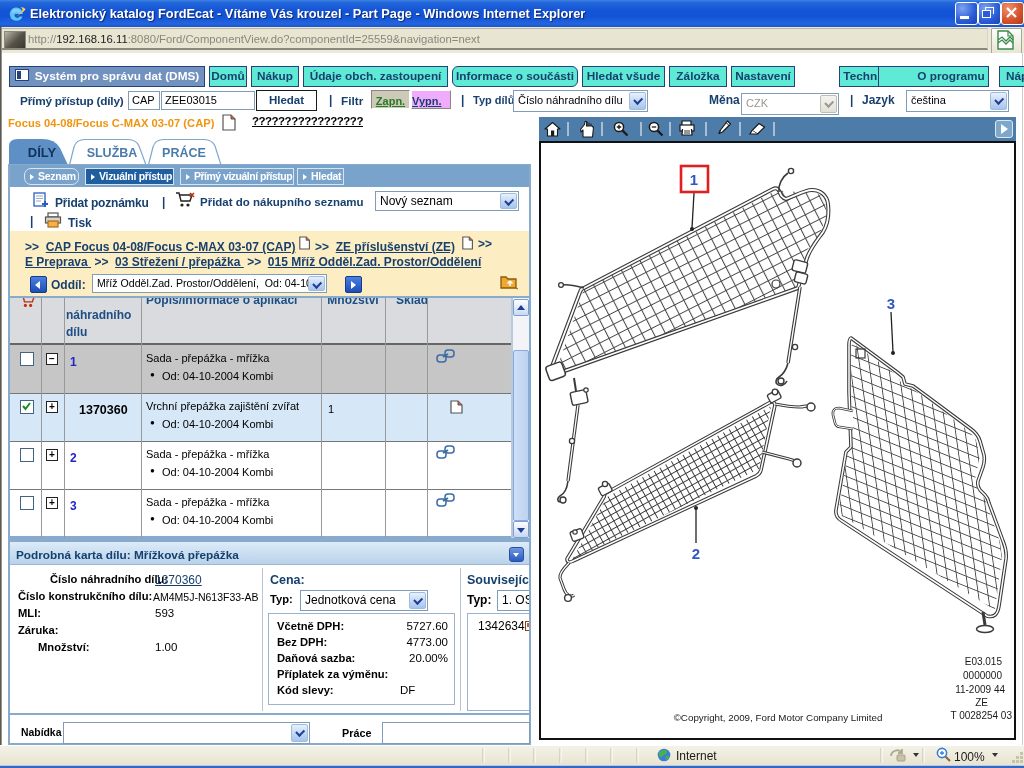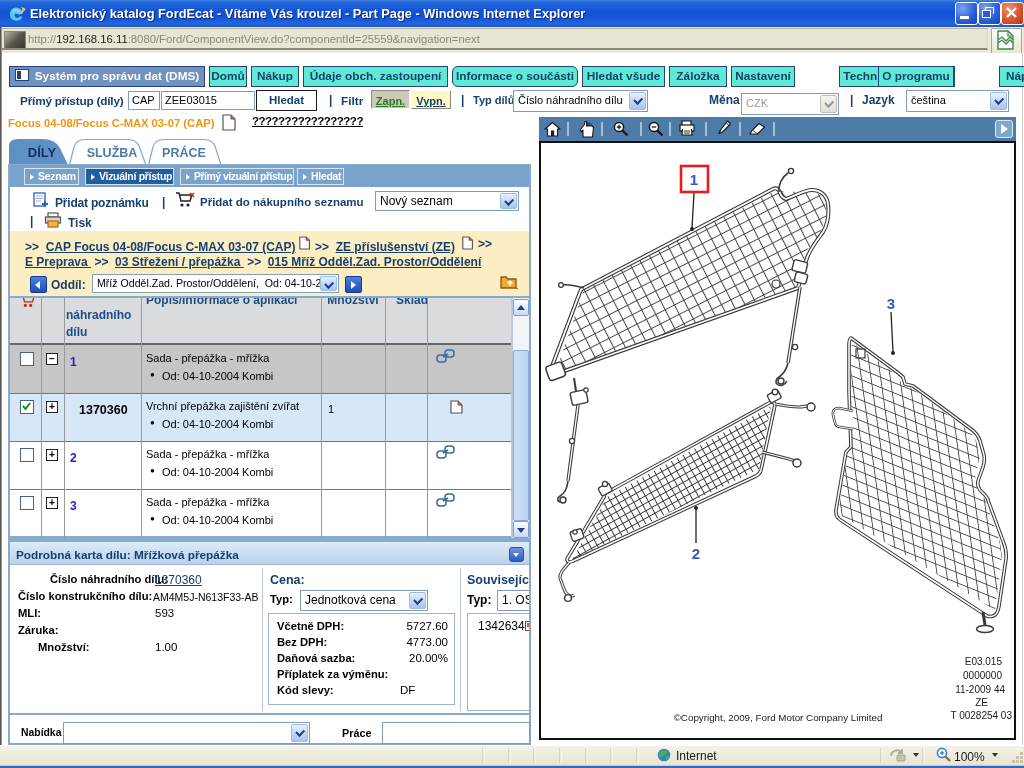--- a/index.html
+++ b/index.html
@@ -83,31 +83,31 @@
 <div class="tb tbsel" style="left:9px;top:66px;width:194px;">
 <span style="display:inline-block;width:12px;height:10px;background:#fff;border:1px solid #26427e;vertical-align:-1px;position:relative;margin-right:6px;"><span style="position:absolute;left:1px;top:1px;width:4px;height:8px;background:#26427e;"></span></span>Systém pro správu dat (DMS)</div>
 <div class="tb" style="left:209px;top:66px;width:36px;">Domů</div>
 <div class="tb" style="left:251px;top:66px;width:46px;">Nákup</div>
 <div class="tb" style="left:303px;top:66px;width:143px;">Údaje obch. zastoupení</div>
 <div class="tb" style="left:452px;top:66px;width:124px;border-radius:6px;">Informace o součásti</div>
 <div class="tb" style="left:582px;top:66px;width:81px;">Hledat všude</div>
 <div class="tb" style="left:669px;top:66px;width:56px;">Záložka</div>
 <div class="tb" style="left:731px;top:66px;width:62px;">Nastavení</div>
 <div class="tb" style="left:799px;top:66px;width:114px;margin-left:40px;">Technická podpora</div>
-<div class="tb" style="left:878px;top:66px;width:74px;">O programu</div>
+<div class="tb" style="left:878px;top:66px;width:74px;padding-left:35px;">O programu</div>
 <div class="tb" style="left:999px;top:66px;width:60px;text-align:left;padding-left:6px;">Nápověda</div>
 
 <div class="abs b navy" style="left:20px;top:94px;font-size:11.8px;letter-spacing:-0.2px;">Přímý přístup (díly)</div>
 <div class="inp" style="left:128px;top:91px;width:24px;height:17px;">CAP</div>
 <div class="inp" style="left:161px;top:91px;width:86px;height:17px;">ZEE03015</div>
 <div class="abs b navy" style="left:256px;top:90px;width:59px;height:19px;line-height:19px;border:1px solid #1a1a1a;background:#fff;font-size:11.5px;text-align:center;">Hledat</div>
 <div class="abs sep" style="left:329px;top:93px;">|</div>
 <div class="abs b navy" style="left:341px;top:94px;font-size:11.8px;">Filtr</div>
 <div class="abs" style="left:371px;top:90px;width:37px;height:17px;background:#cdc9b8;border:1px solid #8a887a;border-bottom-color:#fff;border-right-color:#fff;text-align:center;"><span style="font-size:11px;font-weight:bold;color:#267a26;text-decoration:underline;line-height:17px;">Zapn.</span></div>
-<div class="abs" style="left:411px;top:90px;width:38px;height:17px;background:#fef9c3;border:1px solid #fff;border-bottom-color:#8a887a;border-right-color:#8a887a;text-align:center;"><span style="font-size:11px;font-weight:bold;color:#17406f;text-decoration:underline;line-height:17px;">Vypn.</span></div>
+<div class="abs" style="left:411px;top:90px;width:38px;height:17px;background:#f0abfc;border:1px solid #fff;border-bottom-color:#8a887a;border-right-color:#8a887a;text-align:left;"><span style="font-size:11px;font-weight:bold;color:#17406f;text-decoration:underline;line-height:17px;">Vypn.</span></div>
 <div class="abs sep" style="left:461px;top:93px;">|</div>
 <div class="abs b navy" style="left:473px;top:94px;font-size:11px;">Typ dílů</div>
 <div class="combo" style="left:513px;top:90px;width:109px;height:20px;box-sizing:content-box;">Číslo náhradního dílu<span class="car"></span></div>
 <div class="abs b navy" style="left:709px;top:93px;font-size:12px;">Měna</div>
 <div class="combo" style="left:741px;top:93px;width:72px;height:20px;color:#9a9890;">CZK<span class="car cardis"></span></div>
 <div class="abs sep" style="left:850px;top:93px;">|</div>
 <div class="abs b navy" style="left:862px;top:93px;font-size:12px;">Jazyk</div>
 <div class="combo" style="left:906px;top:90px;width:77px;height:20px;">čeština<span class="car"></span></div>
 
 <div class="abs b" style="left:8px;top:117px;font-size:11.2px;color:#f0950e;white-space:nowrap;">Focus 04-08/Focus C-MAX 03-07 (CAP)</div>
@@ -122,21 +122,21 @@
  <path d="M69.5 27 L74 9 Q76 1.5 85 1.5 L128 1.5 Q136 1.5 139 8 L146 27" fill="#fff" stroke="#7fa8cc" stroke-width="1.2"></path>
  <path d="M148.5 27 L153 9 Q155 1.5 164 1.5 L204 1.5 Q212 1.5 215 8 L221 27" fill="#fff" stroke="#7fa8cc" stroke-width="1.2"></path>
  <text x="42" y="19" font-size="13" font-weight="bold" fill="#12325e" text-anchor="middle" font-family="Liberation Sans">DÍLY</text>
  <text x="112" y="19" font-size="12.5" font-weight="bold" fill="#4a7cab" text-anchor="middle" font-family="Liberation Sans">SLUŽBA</text>
  <text x="184" y="19" font-size="12.5" font-weight="bold" fill="#4a7cab" text-anchor="middle" font-family="Liberation Sans">PRÁCE</text>
 </svg>
 
 <div class="abs" style="left:8px;top:164px;width:523px;height:581px;border:2px solid #88aacc;box-sizing:border-box;background:#fff;"></div>
 
 <div class="abs" style="left:10px;top:165px;width:519px;height:22px;background:#7aa3cc;"></div>
-<div class="vbtn" style="left:24px;top:168px;width:53px;"><i></i>Seznam</div>
+<div class="vbtn" style="left:24px;top:168px;width:53px;border-radius:7px;"><i></i>Seznam</div>
 <div class="vbtn" style="left:85px;top:168px;width:87px;background:#1f5fa0;"><i></i>Vizuální přístup</div>
 <div class="vbtn" style="left:180px;top:168px;width:112px;letter-spacing:-0.5px;"><i></i>Přímý vizuální přístup</div>
 <div class="vbtn" style="left:297px;top:168px;width:45px;"><i></i>Hledat</div>
 
 <svg class="abs" style="left:33px;top:192px;" width="16" height="16" viewBox="0 0 16 16">
  <rect x="1" y="1" width="11" height="13" fill="#fff" stroke="#2a5fc0" stroke-width="1.3"></rect>
  <path d="M3 4 H10 M3 6.5 H10 M3 9 H8" stroke="#9ab" stroke-width="1"></path>
  <path d="M12 9 V15 M9 12 H15" stroke="#2a5fc0" stroke-width="2"></path>
 </svg>
 <div class="abs b navy" style="left:55px;top:196px;font-size:12px;letter-spacing:-0.2px;">Přidat poznámku</div>
@@ -168,21 +168,21 @@
     <path d="M1 1 L9 1 L13 5 L13 16 L1 16 Z" fill="#fff" stroke="#555" stroke-width="1.4"></path>
     <path d="M9 1 L9 5 L13 5" fill="#e86038" stroke="#555" stroke-width="1.2"></path>
   </svg>
 <div class="abs ytxt" style="left:478px;top:237px;">&gt;&gt;</div>
 <div class="abs" style="left:25px;top:252px;"><span class="ylink">E Preprava </span><span class="ytxt">&nbsp;&gt;&gt;&nbsp; </span><span class="ylink">03 Střežení / přepážka </span><span class="ytxt">&nbsp;&gt;&gt;&nbsp; </span><span class="ylink">015 Mříž Odděl.Zad. Prostor/Oddělení</span></div>
 
 <div class="btnblue" style="left:30px;top:276px;">
     <span style="position:absolute;left:4px;top:3.5px;border-top:4px solid transparent;border-bottom:4px solid transparent;border-right:5px solid #fff;"></span>
   </div>
 <div class="abs b navy" style="left:51px;top:278px;font-size:12px;">Oddíl:</div>
-<div class="combo" style="left:92px;top:274px;width:221px;height:17px;line-height:17px;font-size:10.6px;padding-right:20px;">Mříž Odděl.Zad. Prostor/Oddělení,&nbsp; Od: 04-10-2<span class="car"></span></div>
+<div class="combo" style="left:92px;top:274px;width:221px;height:17px;line-height:17px;font-size:10.6px;padding-right:8px;">Mříž Odděl.Zad. Prostor/Oddělení,&nbsp; Od: 04-10-2<span class="car"></span></div>
 <div class="btnblue" style="left:345px;top:276px;">
     <span style="position:absolute;left:5px;top:3.5px;border-top:4px solid transparent;border-bottom:4px solid transparent;border-left:5px solid #fff;"></span>
   </div>
 <svg class="abs" style="left:500px;top:273px;" width="19" height="17" viewBox="0 0 19 17">
  <path d="M1 4 L1 15 L16 15 L16 6 L8 6 L6 4 Z" fill="#f0a830" stroke="#8a5a10" stroke-width="1.3"></path>
  <path d="M10 13 V8 M10 8 L7.5 10.5 M10 8 L12.5 10.5" stroke="#fff" stroke-width="1.6" fill="none"></path>
  <path d="M16 15 L18 16" stroke="#8a5a10"></path>
 </svg>
 
 <div class="abs" style="left:10px;top:296px;width:519px;height:2px;background:#88aacc;"></div>

